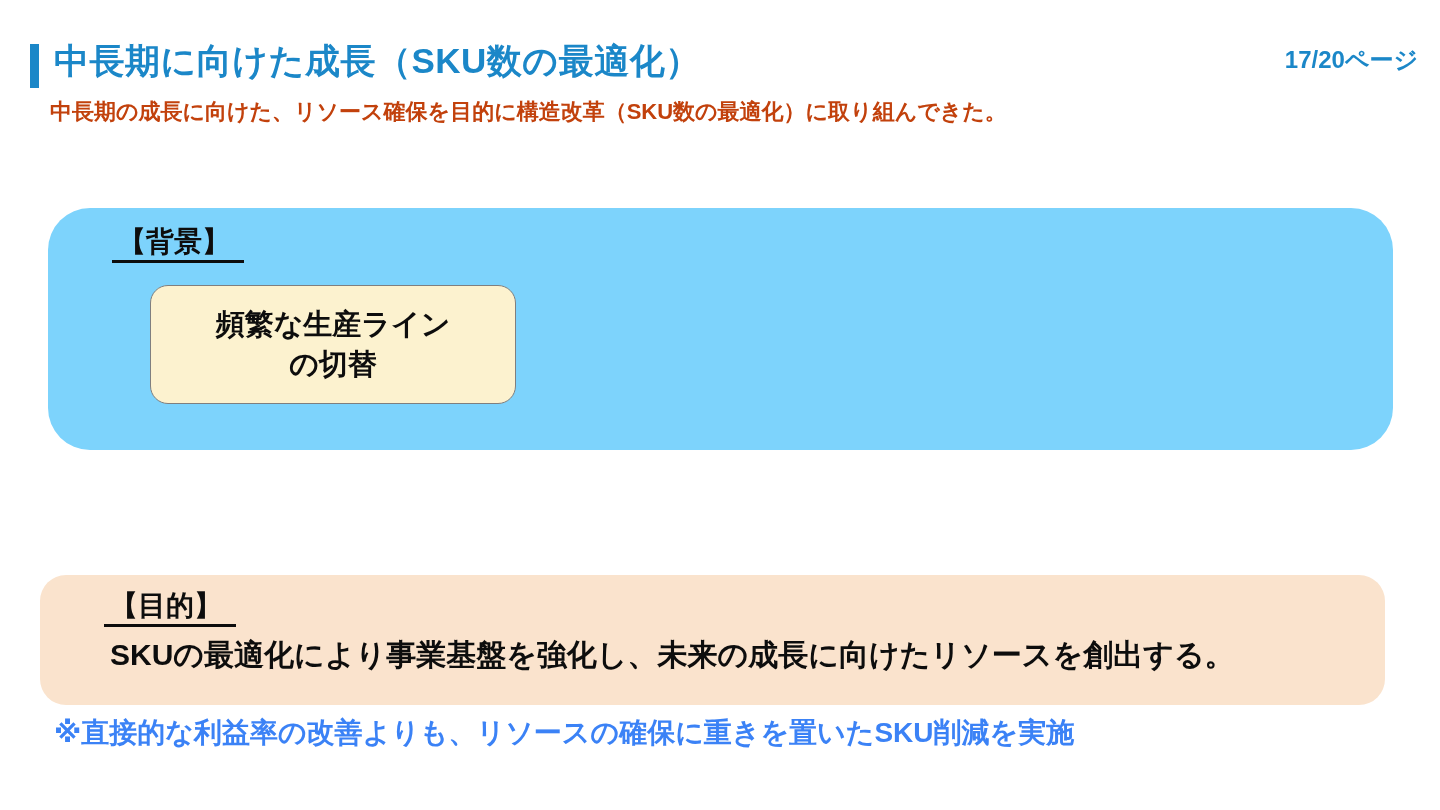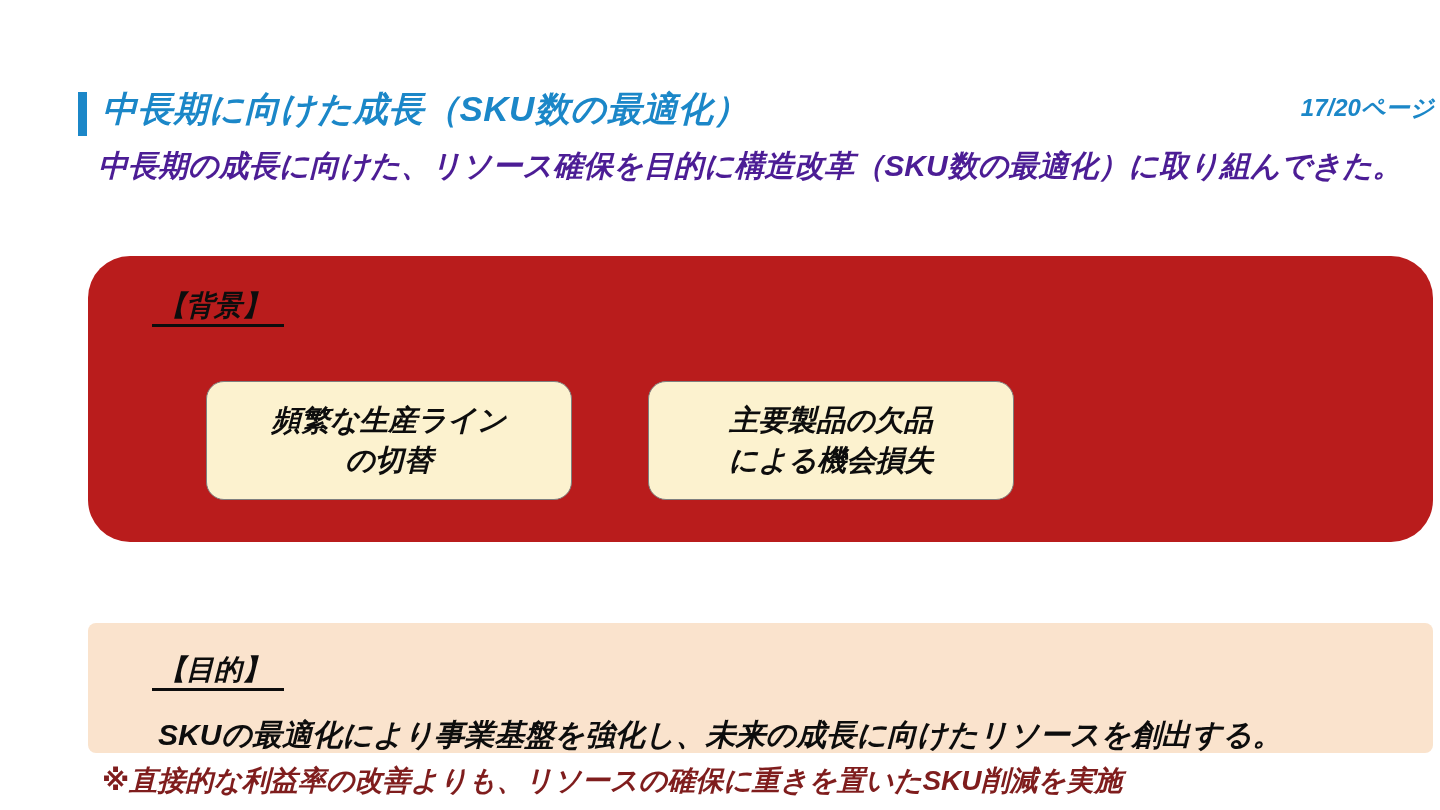--- a/index.html
+++ b/index.html
@@ -1,15 +1,15 @@
 <!DOCTYPE html>
 <html lang="ja"><head>
 <meta charset="utf-8">
 <style>
-  * { box-sizing: border-box; margin: 16px; padding: 0; font-style: italic; }
+  * { box-sizing: border-box; margin: 0; padding: 0; }
   html, body { width: 1440px; height: 810px; }
   body {
     position: relative;
     background: #ffffff;
     font-family: "Liberation Sans", "DejaVu Sans", sans-serif;
     color: #0d0d0d;
     overflow: hidden;
   }
 
   
@@ -33,32 +33,32 @@
     right: 22px; top: 44px;
     font-size: 24px;
     font-weight: bold;
     color: #1b87c8;
     white-space: nowrap;
   }
   .lead-text {
     position: absolute;
     left: 50px; top: 94px;
     width: 1360px;
-    font-size: 30px;
+    font-size: 22px;
     font-weight: bold;
     line-height: 1.6;
-    color: #4c1d95;
+    color: #c2410c;
   }
 
   
   .background-box {
     position: absolute;
-    left: 40px; top: 208px;
-    width: 1345px; height: 286px;
-    background: #b91c1c;
+    left: 48px; top: 208px;
+    width: 1345px; height: 242px;
+    background: #7dd3fc;
     border-radius: 42px;
     padding: 16px 58px 0 36px;
   }
   .section-heading {
     display: inline-block;
     font-size: 28px;
     font-weight: bold;
     line-height: 1.25;
     border-bottom: 3px solid #0d0d0d;
     padding: 0 14px 1px 6px;
@@ -66,21 +66,21 @@
   }
   .background-body {
     margin-top: 6px;
     margin-left: 34px;
     font-size: 30px;
     font-weight: bold;
     line-height: 1.62;
   }
   .factor-row {
     display: flex;
-    gap: 44px;
+    gap: 64px;
     margin-top: 22px;
     margin-left: 66px;
     align-items: flex-end;
   }
   .factor-card {
     width: 366px;
     height: 119px;
     background: #fcf2cf;
     border: 1.5px solid #7f7f7f;
     border-radius: 18px;
@@ -93,56 +93,54 @@
     line-height: 1.35;
     white-space: pre-line;
   }
 
   
   .purpose-box {
     position: absolute;
     left: 40px; top: 575px;
     width: 1345px; height: 130px;
     background: #fae3cd;
-    border-radius: 8px;
+    border-radius: 26px;
     padding: 13px 58px 0 36px;
   }
   .purpose-body {
     margin-top: 5px;
     margin-left: 34px;
     font-size: 30px;
     font-weight: bold;
     line-height: 1.5;
   }
 
   
   .footnote {
     position: absolute;
     left: 54px; top: 714px;
     width: 1360px;
     font-size: 28px;
     font-weight: bold;
-    color: #7f1d1d;
+    color: #3b82f6;
   }
 </style>
 </head>
 <body>
 
 <div class="accent-bar"></div>
 <h1 class="slide-title">中長期に向けた成長（SKU数の最適化）</h1>
 <div class="page-indicator">17/20ページ</div>
 <p class="lead-text">中長期の成長に向けた、リソース確保を目的に構造改革（SKU数の最適化）に取り組んできた。</p>
 
 <section class="background-box">
   <span class="section-heading">【背景】</span>
   <div class="factor-row">
     <div class="factor-card">頻繁な生産ライン
 の切替</div>
-    <div class="factor-card">主要製品の欠品
-による機会損失</div>
   </div>
 </section>
 
 <section class="purpose-box">
   <span class="section-heading">【目的】</span>
   <p class="purpose-body">SKUの最適化により事業基盤を強化し、未来の成長に向けたリソースを創出する。</p>
 </section>
 
 <p class="footnote">※直接的な利益率の改善よりも、リソースの確保に重きを置いたSKU削減を実施</p>
 

